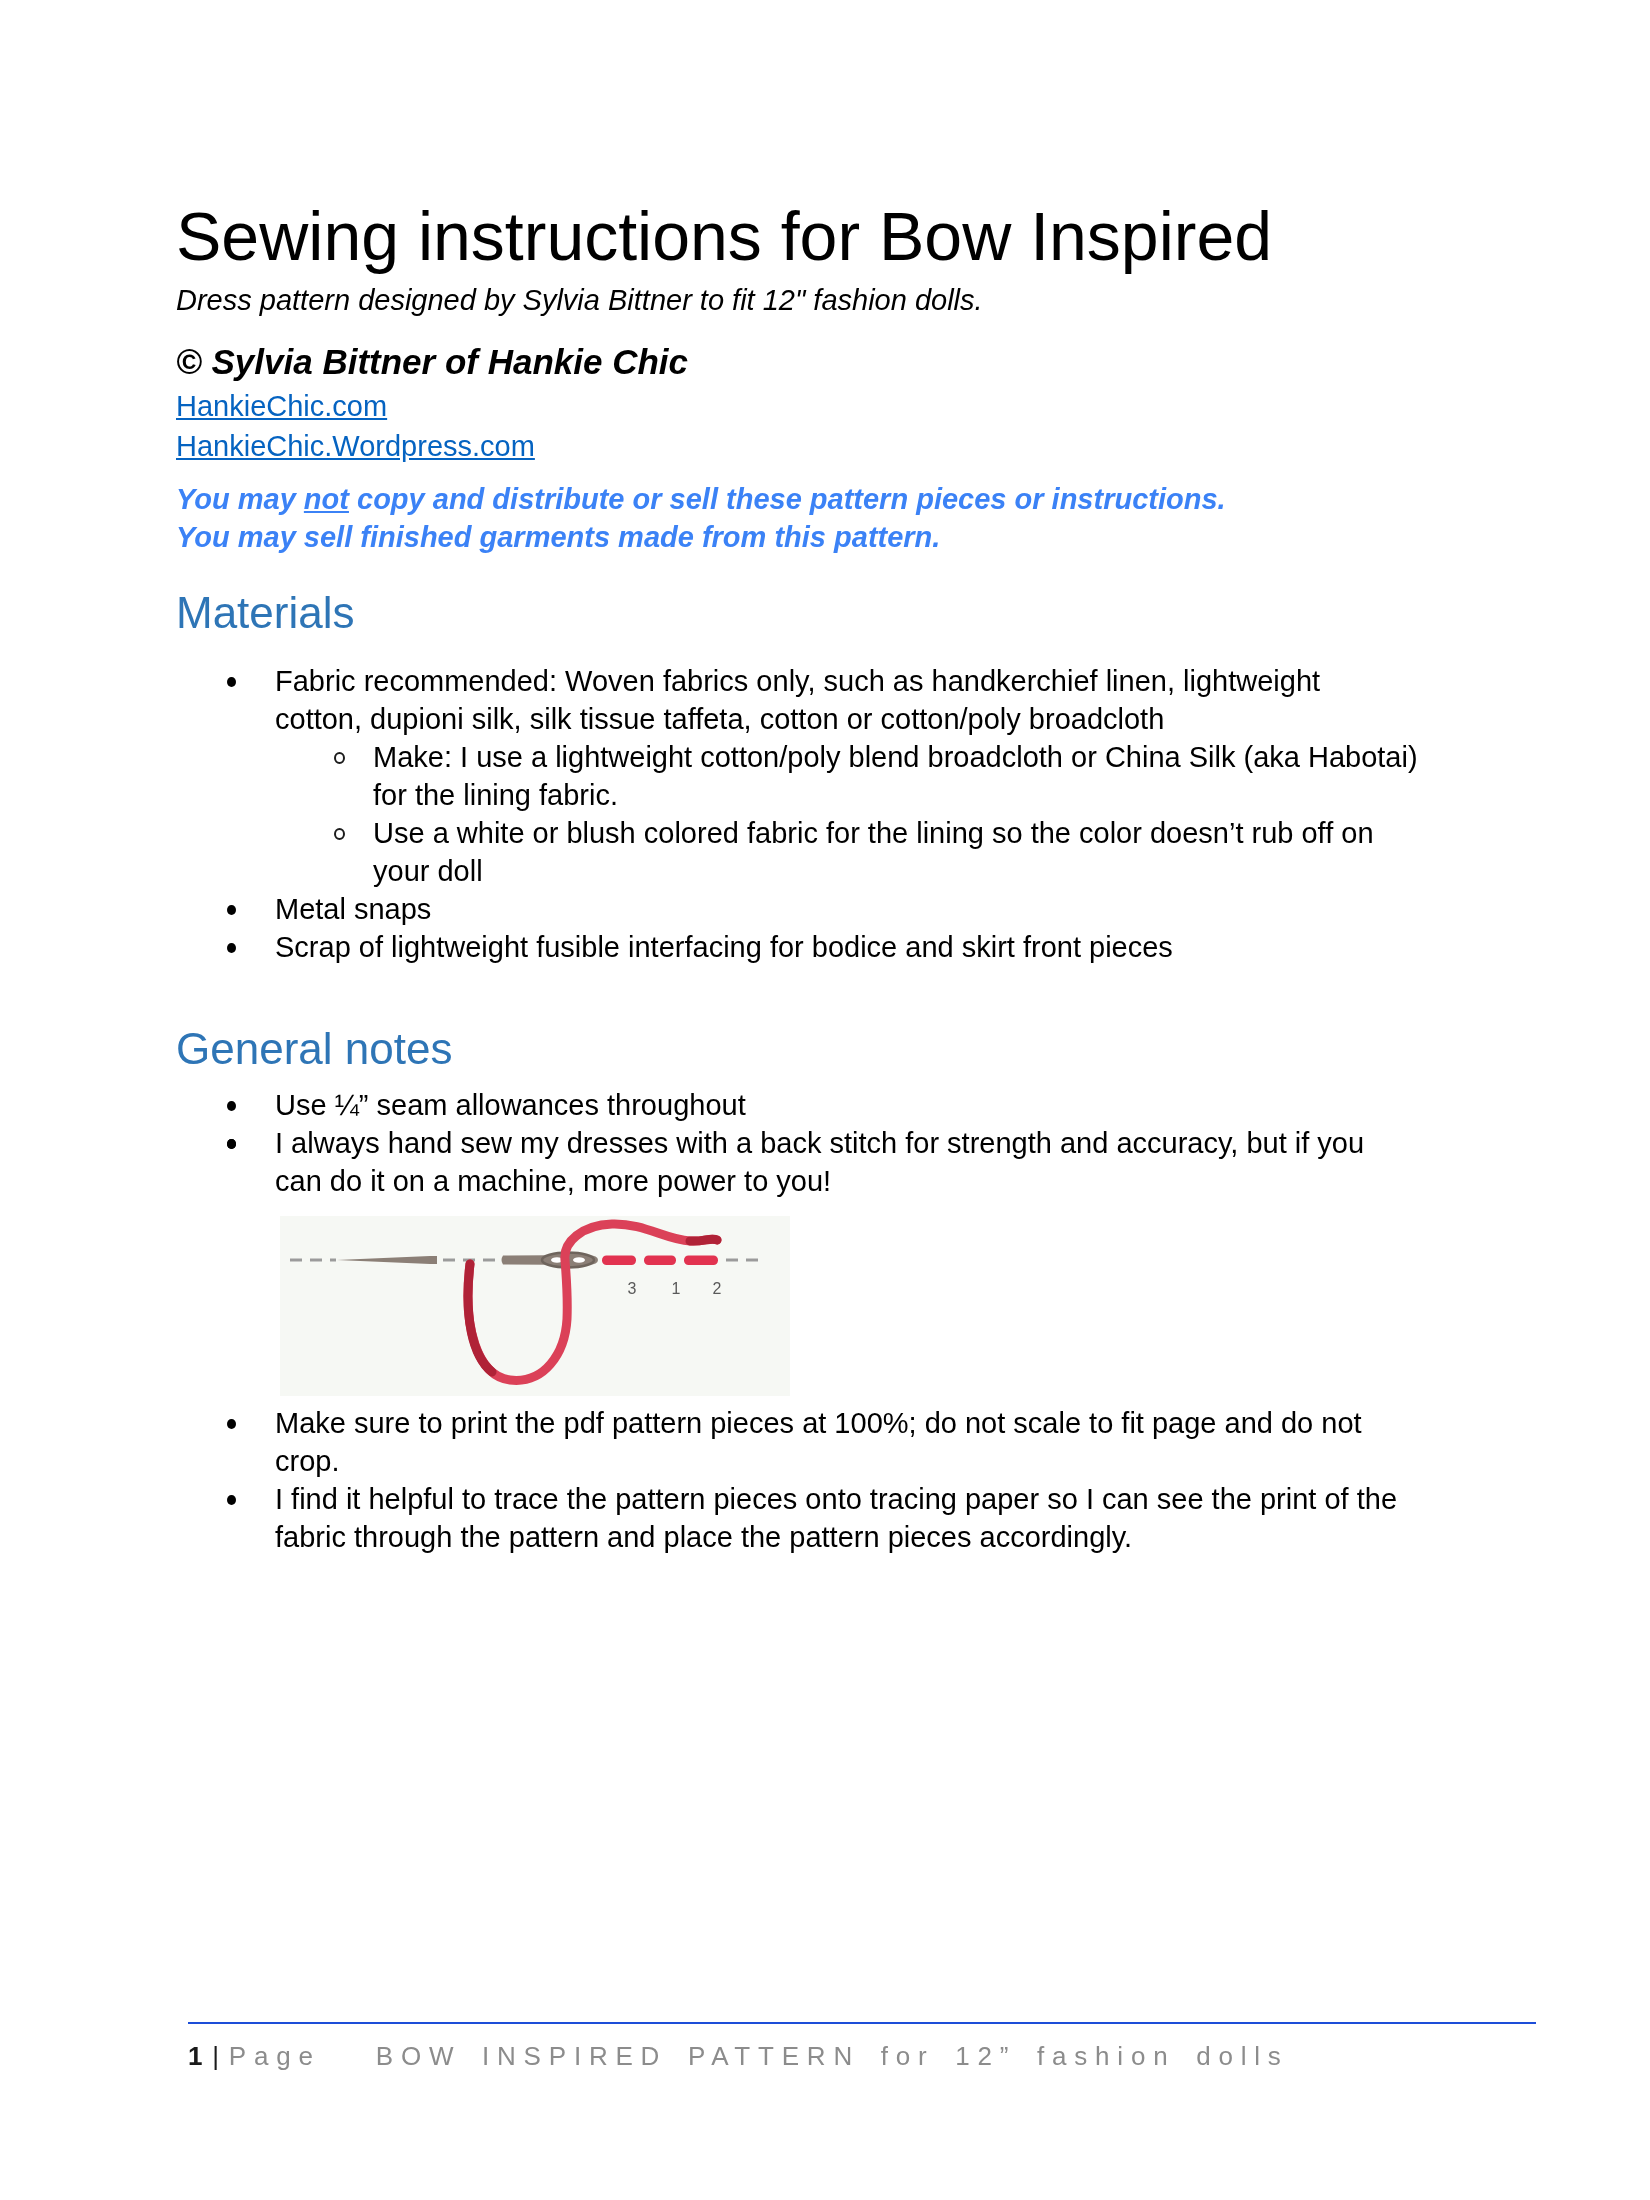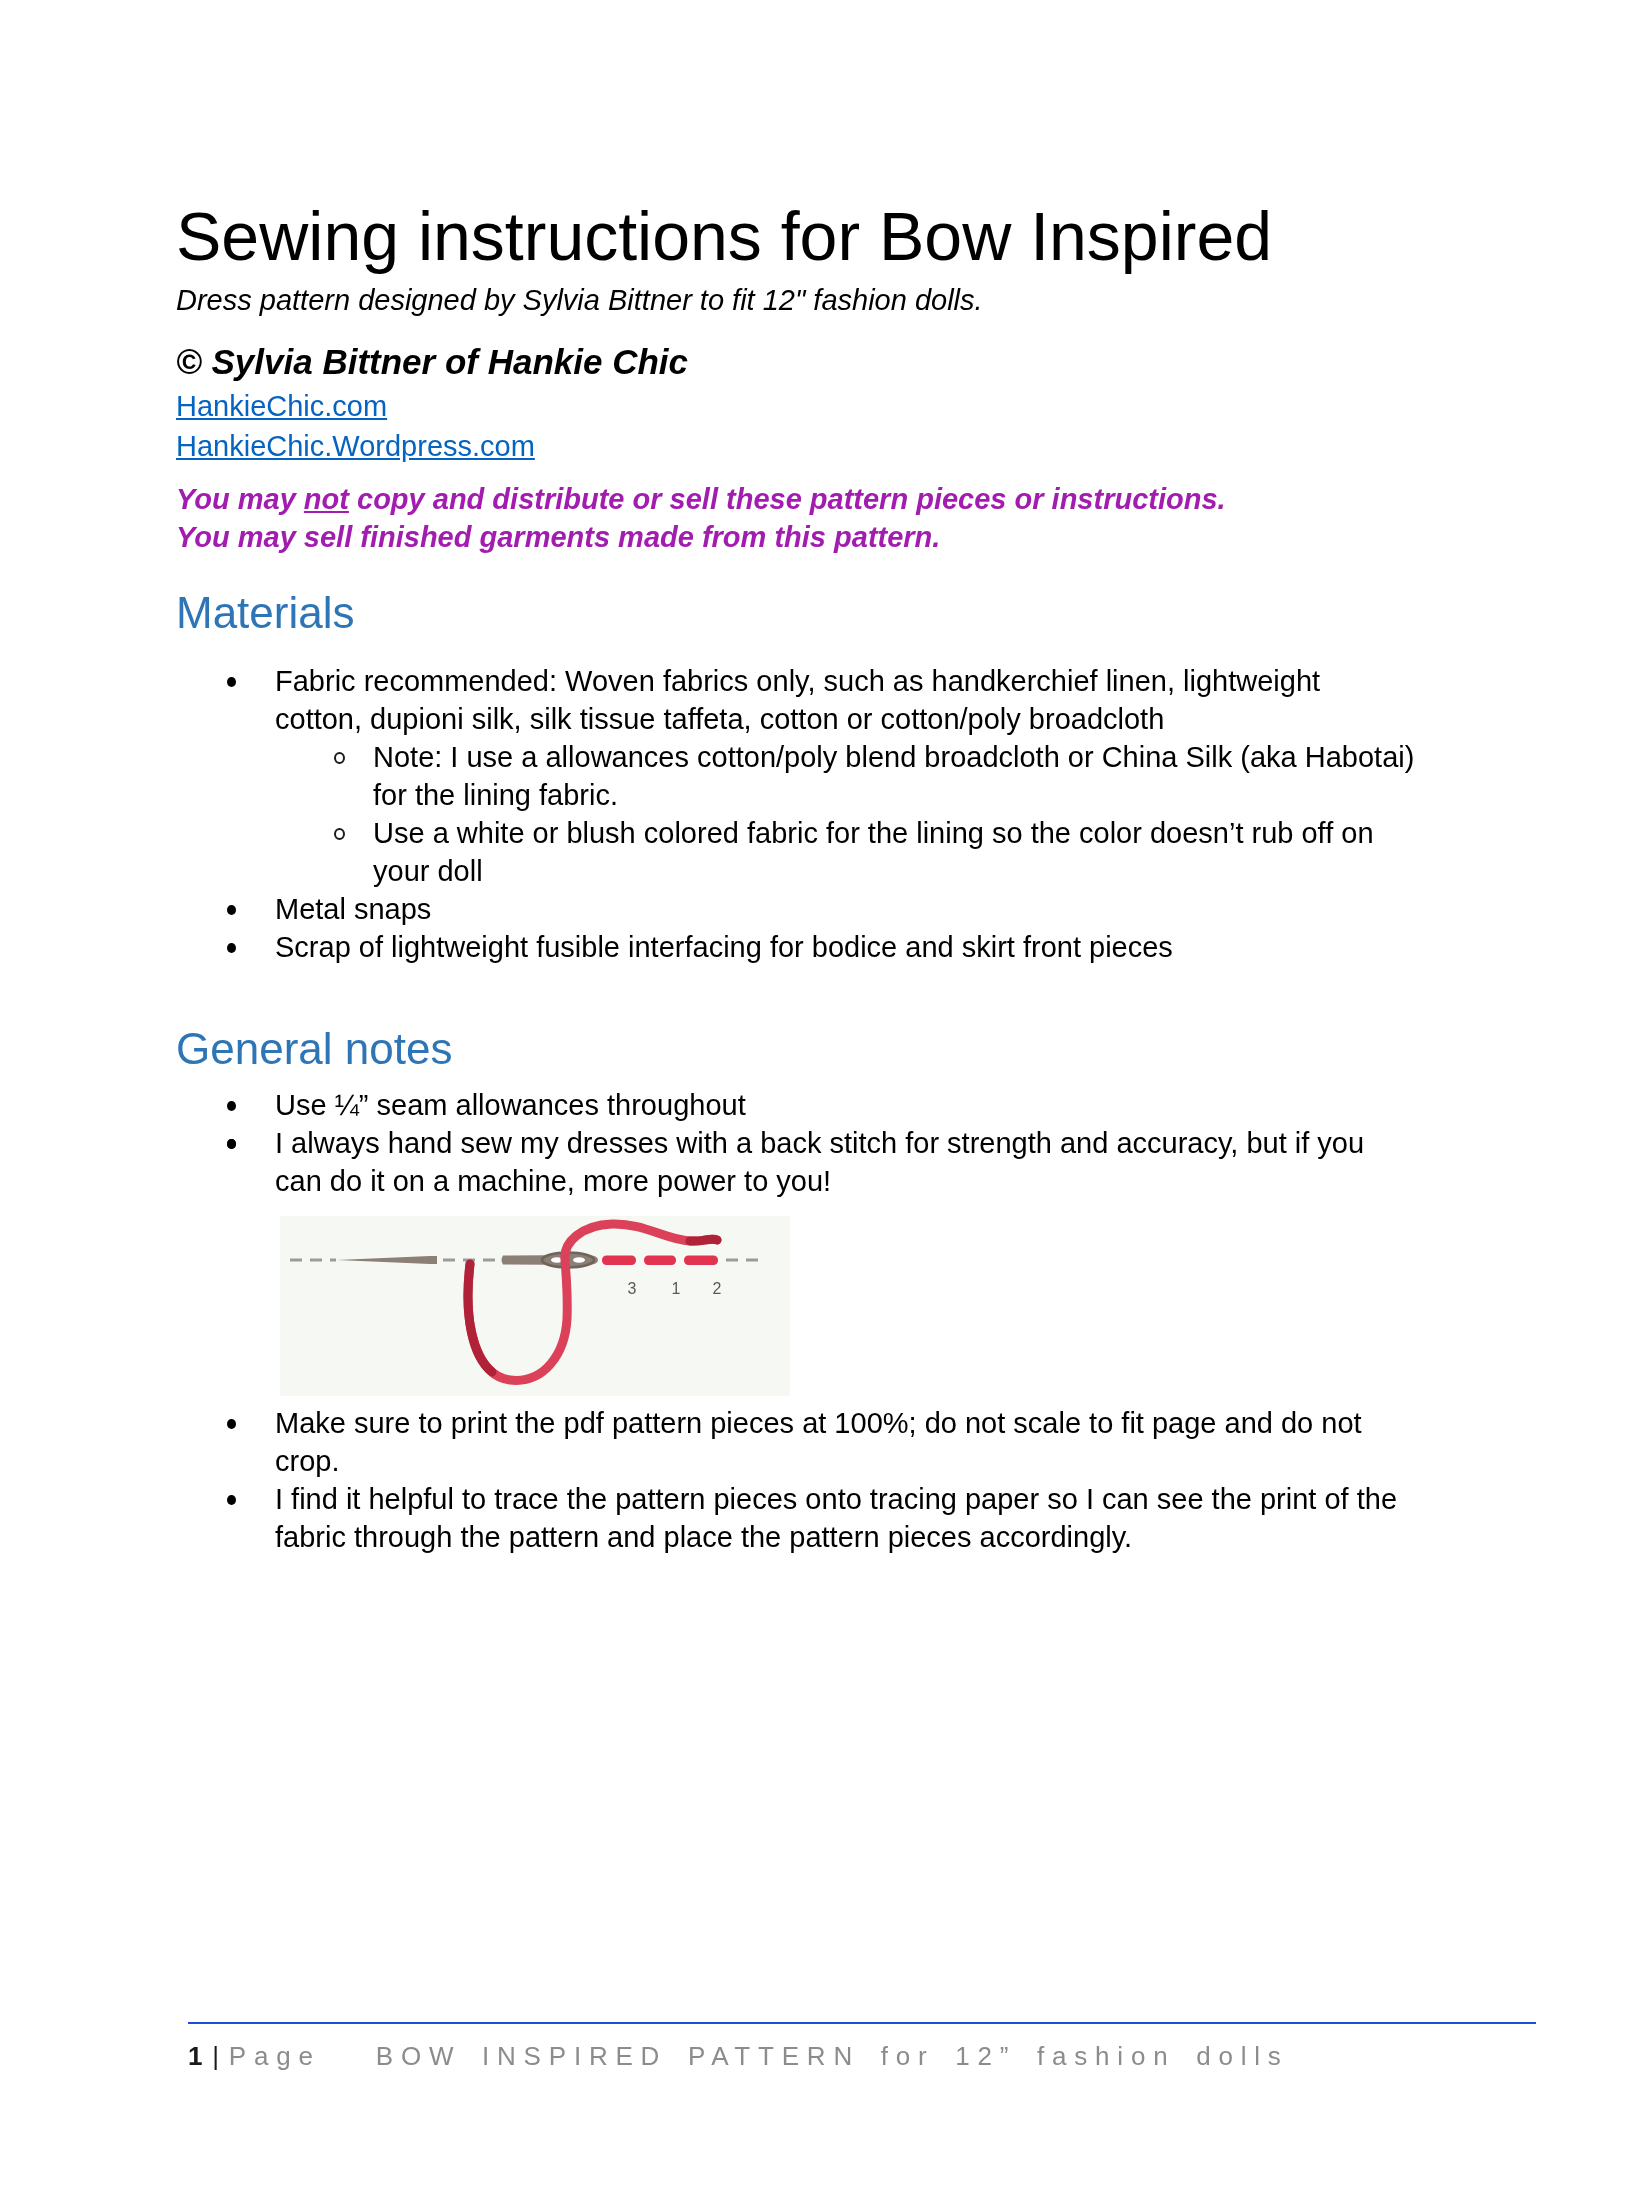--- a/index.html
+++ b/index.html
@@ -7,21 +7,21 @@
     width:1650px;height:2200px;position:relative;
     font-family:"Liberation Sans",sans-serif;color:#000;
     overflow:hidden;
   }
   .content{position:absolute;left:176px;top:0;width:1354px;}
   .doc-title{font-size:68px;line-height:76px;font-weight:400;margin:198px 0 0 0;letter-spacing:0;}
   .doc-subtitle{font-size:29px;line-height:36px;font-style:italic;margin:8px 0 0 0;}
   .copyright{font-size:35px;line-height:36px;font-style:italic;font-weight:700;margin:26px 0 0 0;}
   .links{margin:6px 0 0 0;}
   .doc-link{display:table;font-size:29px;line-height:40px;color:#0563C1;text-decoration:underline;cursor:pointer;}
-  .warning{margin:14px 0 0 0;font-size:29px;line-height:38px;font-weight:700;font-style:italic;color:#a21caf;}
+  .warning{margin:14px 0 0 0;font-size:29px;line-height:38px;font-weight:700;font-style:italic;color:#3b82f6;}
   .warning .uline{text-decoration:underline;}
   .section-heading{font-size:44px;line-height:54px;font-weight:400;color:#2E75B6;margin:0;}
   #materials-heading{margin-top:30px;}
   #general-heading{margin-top:56px;}
   .list{margin-top:22px;}
   .list.general{margin-top:10px;}
   .list.after-figure{margin-top:8px;}
   .li{position:relative;font-size:29px;line-height:38px;white-space:pre-line;}
   .li.l1{padding-left:99px;}
   .li.l2{padding-left:197px;}
@@ -56,21 +56,21 @@
   <div class="warning">
     <div><span>You may </span><span class="uline">not</span><span> copy and distribute or sell these pattern pieces or instructions.</span></div>
     <div>You may sell finished garments made from this pattern.</div>
   </div>
 
   <h2 class="section-heading" id="materials-heading">Materials</h2>
 
   <div class="list">
     <div class="li l1"><span class="marker1"></span><span>Fabric recommended: Woven fabrics only, such as handkerchief linen, lightweight
 cotton, dupioni silk, silk tissue taffeta, cotton or cotton/poly broadcloth</span></div>
-    <div class="li l2"><span class="marker2"></span><span>Note: I use a allowances cotton/poly blend broadcloth or China Silk (aka Habotai)
+    <div class="li l2"><span class="marker2"></span><span>Make: I use a lightweight cotton/poly blend broadcloth or China Silk (aka Habotai)
 for the lining fabric.</span></div>
     <div class="li l2"><span class="marker2"></span><span>Use a white or blush colored fabric for the lining so the color doesn’t rub off on
 your doll</span></div>
     <div class="li l1"><span class="marker1"></span><span>Metal snaps</span></div>
     <div class="li l1"><span class="marker1"></span><span>Scrap of lightweight fusible interfacing for bodice and skirt front pieces</span></div>
   </div>
 
   <h2 class="section-heading" id="general-heading">General notes</h2>
 
   <div class="list general">

